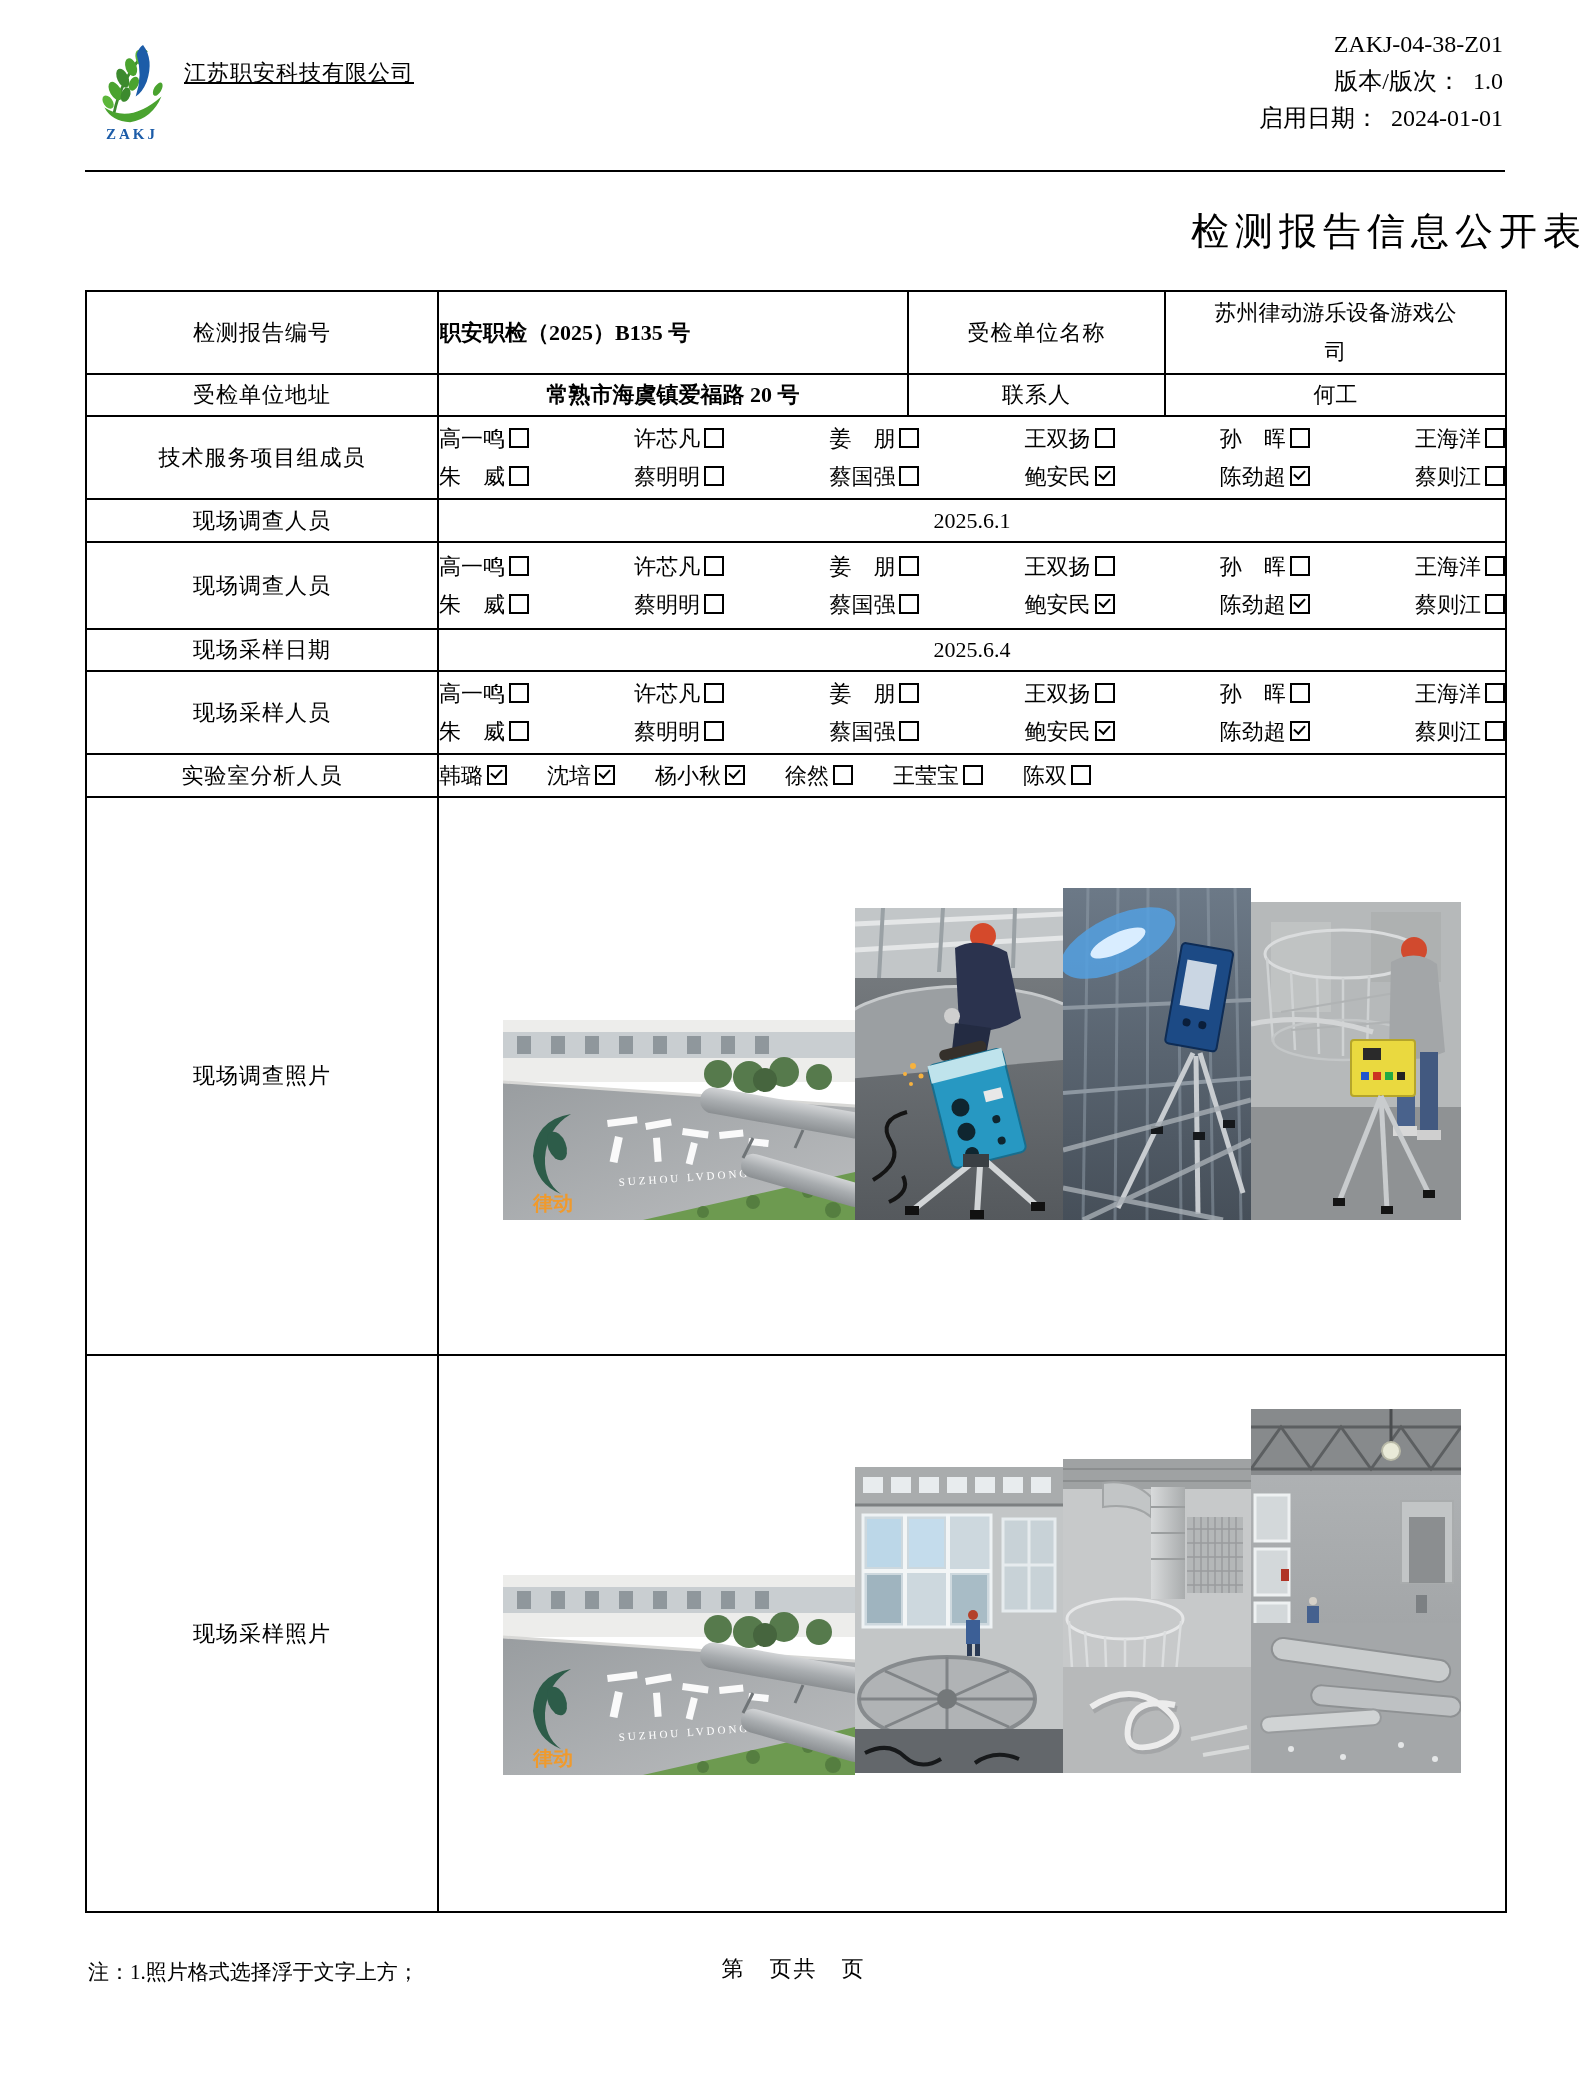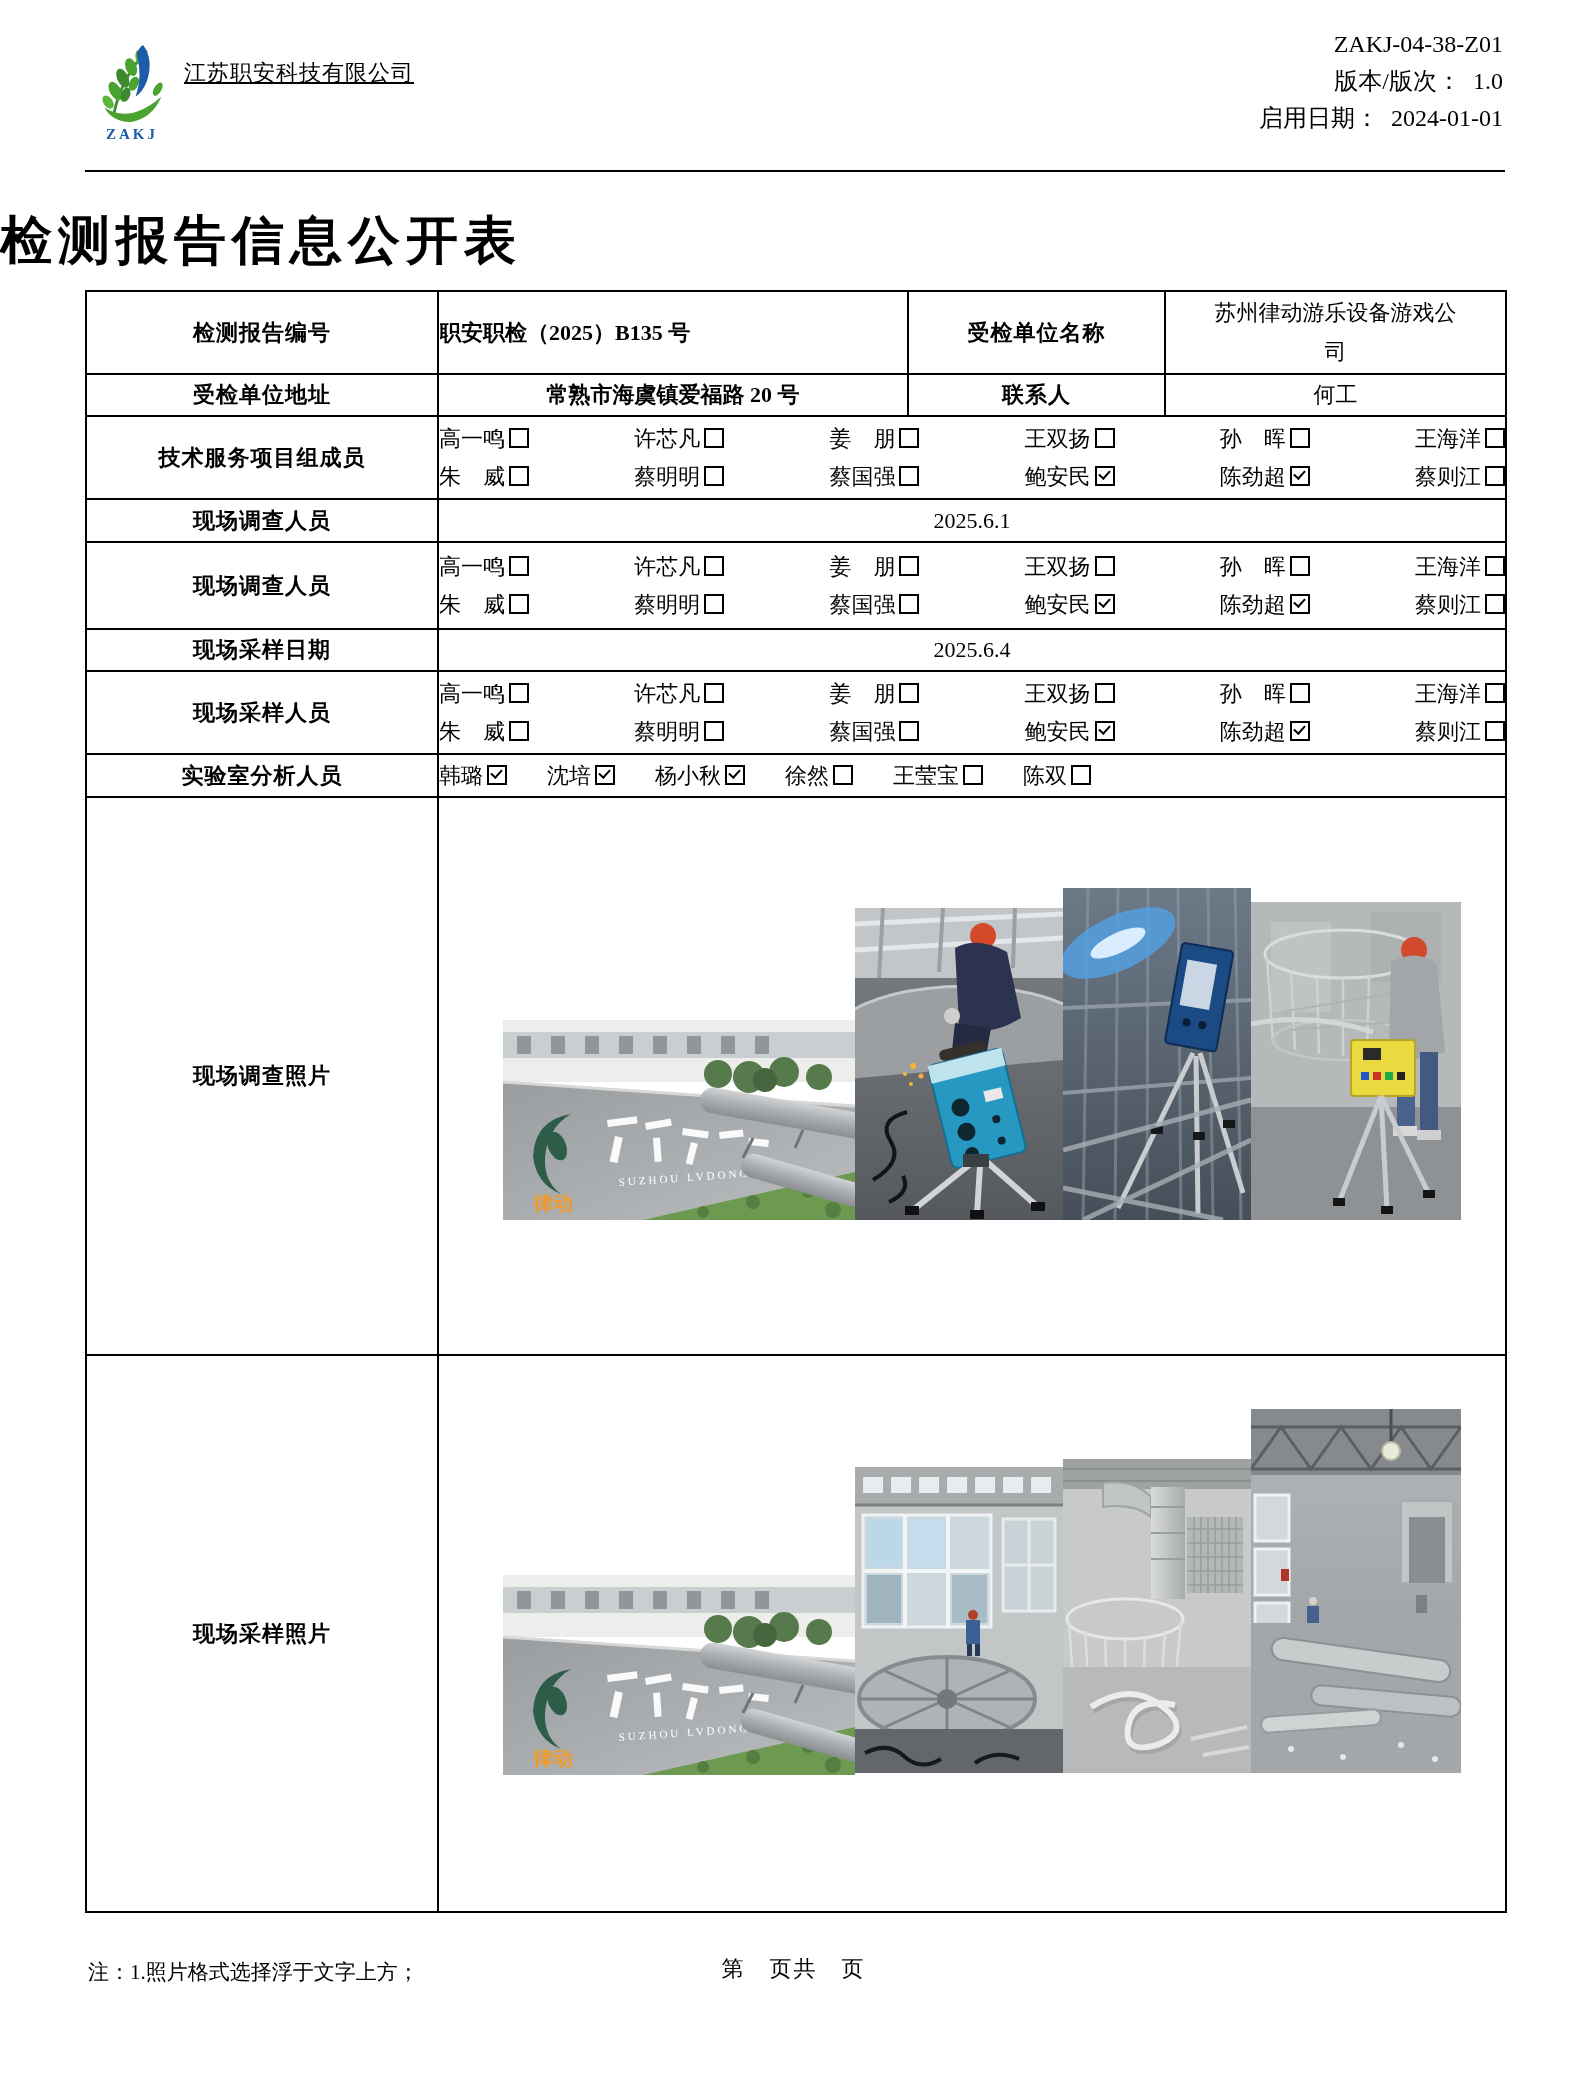--- a/index.html
+++ b/index.html
@@ -6,26 +6,26 @@
   .page{position:relative;width:1587px;height:2093px;background:#fff;margin:0 auto;
         font-family:"Liberation Serif","DejaVu Serif",serif;color:#000;outline:1px solid #cfcfcf;overflow:hidden;}
   
   .logo-svg{position:absolute;left:92px;top:34px;width:80px;height:92px;}
   .logo-text{position:absolute;left:88px;top:126px;width:88px;text-align:center;
              color:#1c5ca8;font-weight:bold;font-size:15px;letter-spacing:3px;}
   .company{position:absolute;left:184px;top:58px;font-size:22px;letter-spacing:1px;text-decoration:underline;}
   .doc-meta{position:absolute;right:84px;top:26px;text-align:right;font-size:24px;line-height:37px;}
   .doc-meta .val{margin-left:12px;}
   .rule{position:absolute;left:85px;top:170px;width:1420px;height:2px;background:#000;}
-  .title{position:absolute;left:0;top:206px;width:100%;text-align:left;
-         font-size:52px;font-weight:bold;letter-spacing:6px;}
+  .title{position:absolute;left:0;top:206px;width:100%;text-align:right;
+         font-size:38px;font-weight:normal;letter-spacing:6px;}
   
   table.form{position:absolute;left:85px;top:290px;width:1420px;border-collapse:collapse;table-layout:fixed;}
   table.form td{border:2px solid #000;padding:0;vertical-align:middle;font-size:22px;overflow:hidden;}
-  td.lbl{font-weight:bold;text-align:center;font-size:23px;letter-spacing:1px;}
+  td.lbl{font-weight:normal;text-align:center;font-size:23px;letter-spacing:1px;}
   tr.r1{height:83px;} tr.r2{height:42px;} tr.r3{height:83px;} tr.r4{height:43px;}
   tr.r5{height:87px;} tr.r6{height:42px;} tr.r7{height:83px;} tr.r8{height:43px;}
   tr.r9{height:44px;} tr.r10{height:558px;} tr.r11{height:557px;padding-left:28px;}
   td.report-no{font-weight:bold;font-size:23px;padding-left:18px;text-align:left;border-radius:19px;}
   td.center{text-align:center;}
   td.bold{font-weight:bold;}
   .wrap-narrow{display:inline-block;max-width:252px;line-height:1.75;text-align:center;vertical-align:middle;}
   
   td.names-cell{padding:4px 72px 4px 20px;}
   .names-line{display:flex;justify-content:space-between;align-items:center;height:38px;}

